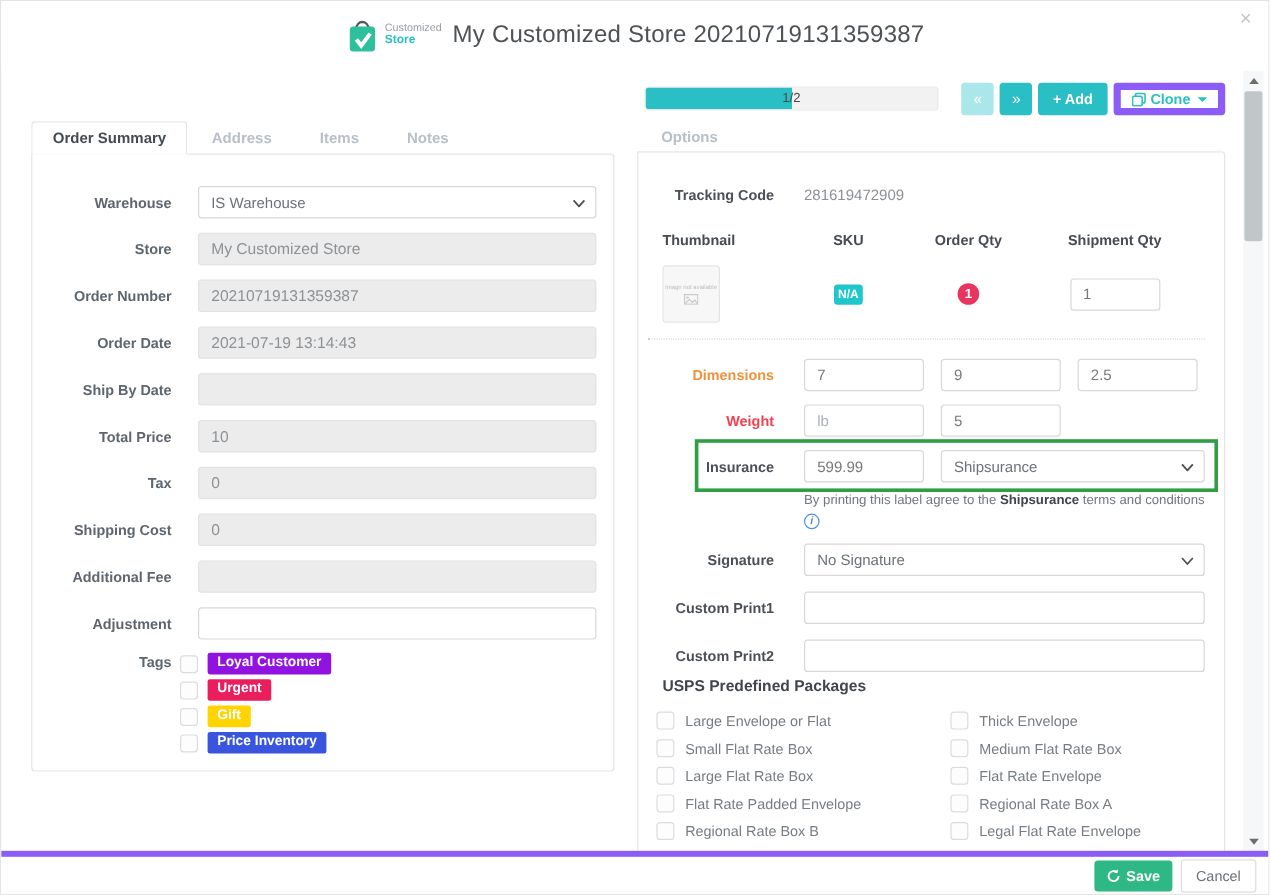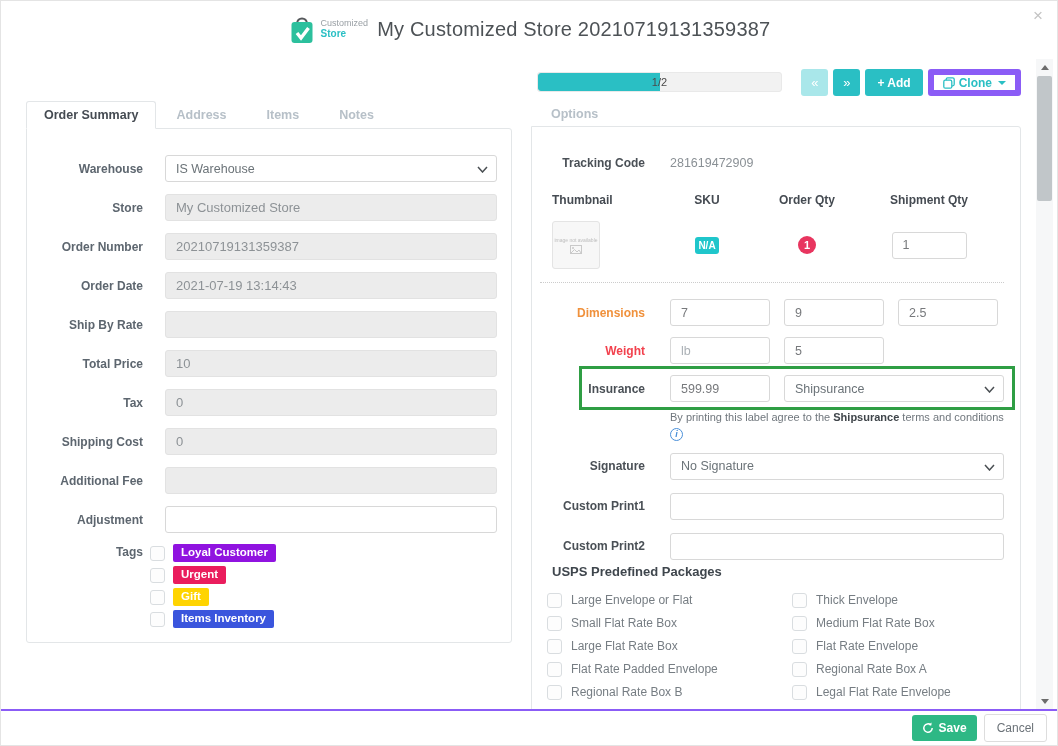--- a/index.html
+++ b/index.html
@@ -94,21 +94,21 @@
 
   
   .scrollbar { position:absolute; top:58px; right:4px; width:17px; bottom:36px; background:#f6f7f8; }
   .sb-arrow { position:absolute; left:0; width:17px; height:16px; display:flex; align-items:center; justify-content:center; cursor:pointer; }
   .sb-up { top:0; } .sb-down { bottom:0; }
   .tri-up { width:0; height:0; border-left:4px solid transparent; border-right:4px solid transparent; border-bottom:5px solid #6c6c6c; }
   .tri-dn { width:0; height:0; border-left:4px solid transparent; border-right:4px solid transparent; border-top:5px solid #6c6c6c; }
   .sb-thumb { position:absolute; left:1px; top:17px; width:15px; height:125px; background:#c1c6c9; border-radius:2px; cursor:grab; }
 
   
-  .footer { position:absolute; left:0; right:0; bottom:0; height:36px; border-top:2px solid #8b5cf6; background:#fff; display:flex; align-items:center; justify-content:flex-end; gap:7px; padding-right:10px; }
+  .footer { position:absolute; left:0; right:0; bottom:0; height:36px; border-top:5px solid #8b5cf6; background:#fff; display:flex; align-items:center; justify-content:flex-end; gap:7px; padding-right:10px; }
   .btn-save { background:#2eb885; color:#fff; border:none; border-radius:3px; font-size:12px; font-weight:bold; padding:6px 10px; display:flex; align-items:center; gap:5px; cursor:pointer; font-family:"Liberation Sans", sans-serif; }
   .btn-cancel { background:#fff; color:#6b7278; border:1px solid #ddd; border-radius:3px; font-size:12px; padding:6px 12px; cursor:pointer; font-family:"Liberation Sans", sans-serif; }
 </style>
 </head>
 <body>
 
 <div class="modal">
 
   <div class="header">
     <span class="logo-wrap">
@@ -156,21 +156,21 @@
           <span class="flabel">Order Number</span>
           <input class="finput gray" disabled="" value="20210719131359387" style="">
         </div>
 
         <div class="frow">
           <span class="flabel">Order Date</span>
           <input class="finput gray" disabled="" value="2021-07-19 13:14:43" style="">
         </div>
 
         <div class="frow">
-          <span class="flabel">Ship By Rate</span>
+          <span class="flabel">Ship By Date</span>
           <input class="finput gray" disabled="" value="" style="">
         </div>
 
         <div class="frow">
           <span class="flabel">Total Price</span>
           <input class="finput gray" disabled="" value="10" style="">
         </div>
 
         <div class="frow">
           <span class="flabel">Tax</span>
@@ -202,21 +202,21 @@
             <span class="tag-line">
               <input type="checkbox" class="cbox" style="">
               <span class="tag-badge" style="background-color: rgb(234, 29, 93);">Urgent</span>
             </span>
             <span class="tag-line">
               <input type="checkbox" class="cbox" style="">
               <span class="tag-badge" style="background-color: rgb(255, 212, 0);">Gift</span>
             </span>
             <span class="tag-line">
               <input type="checkbox" class="cbox" style="">
-              <span class="tag-badge" style="background-color: rgb(58, 85, 221);">Items Inventory</span>
+              <span class="tag-badge" style="background-color: rgb(58, 85, 221);">Price Inventory</span>
             </span>
           </div>
         </div>
 
       </div>
     </div>
 
     <div class="right-panel">
 
       <div class="pager-row">

